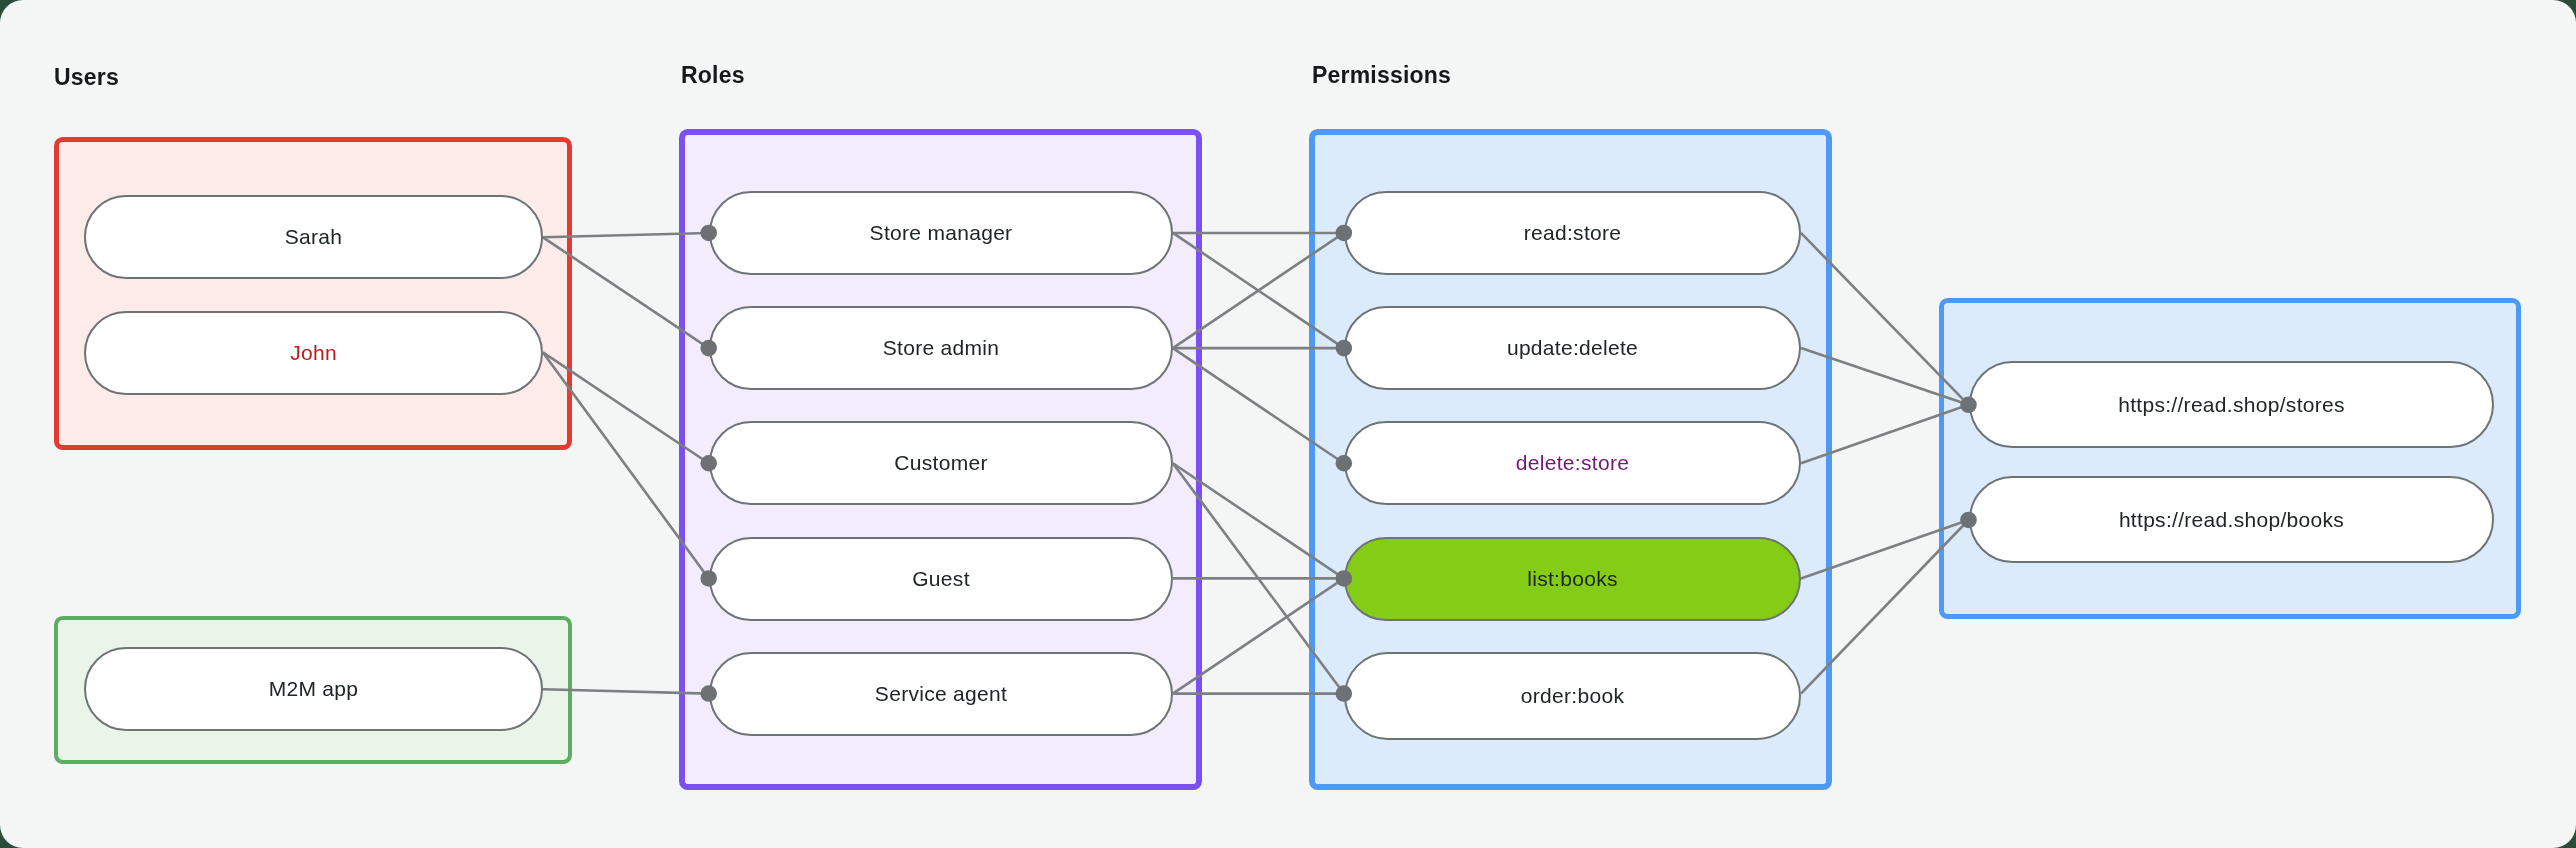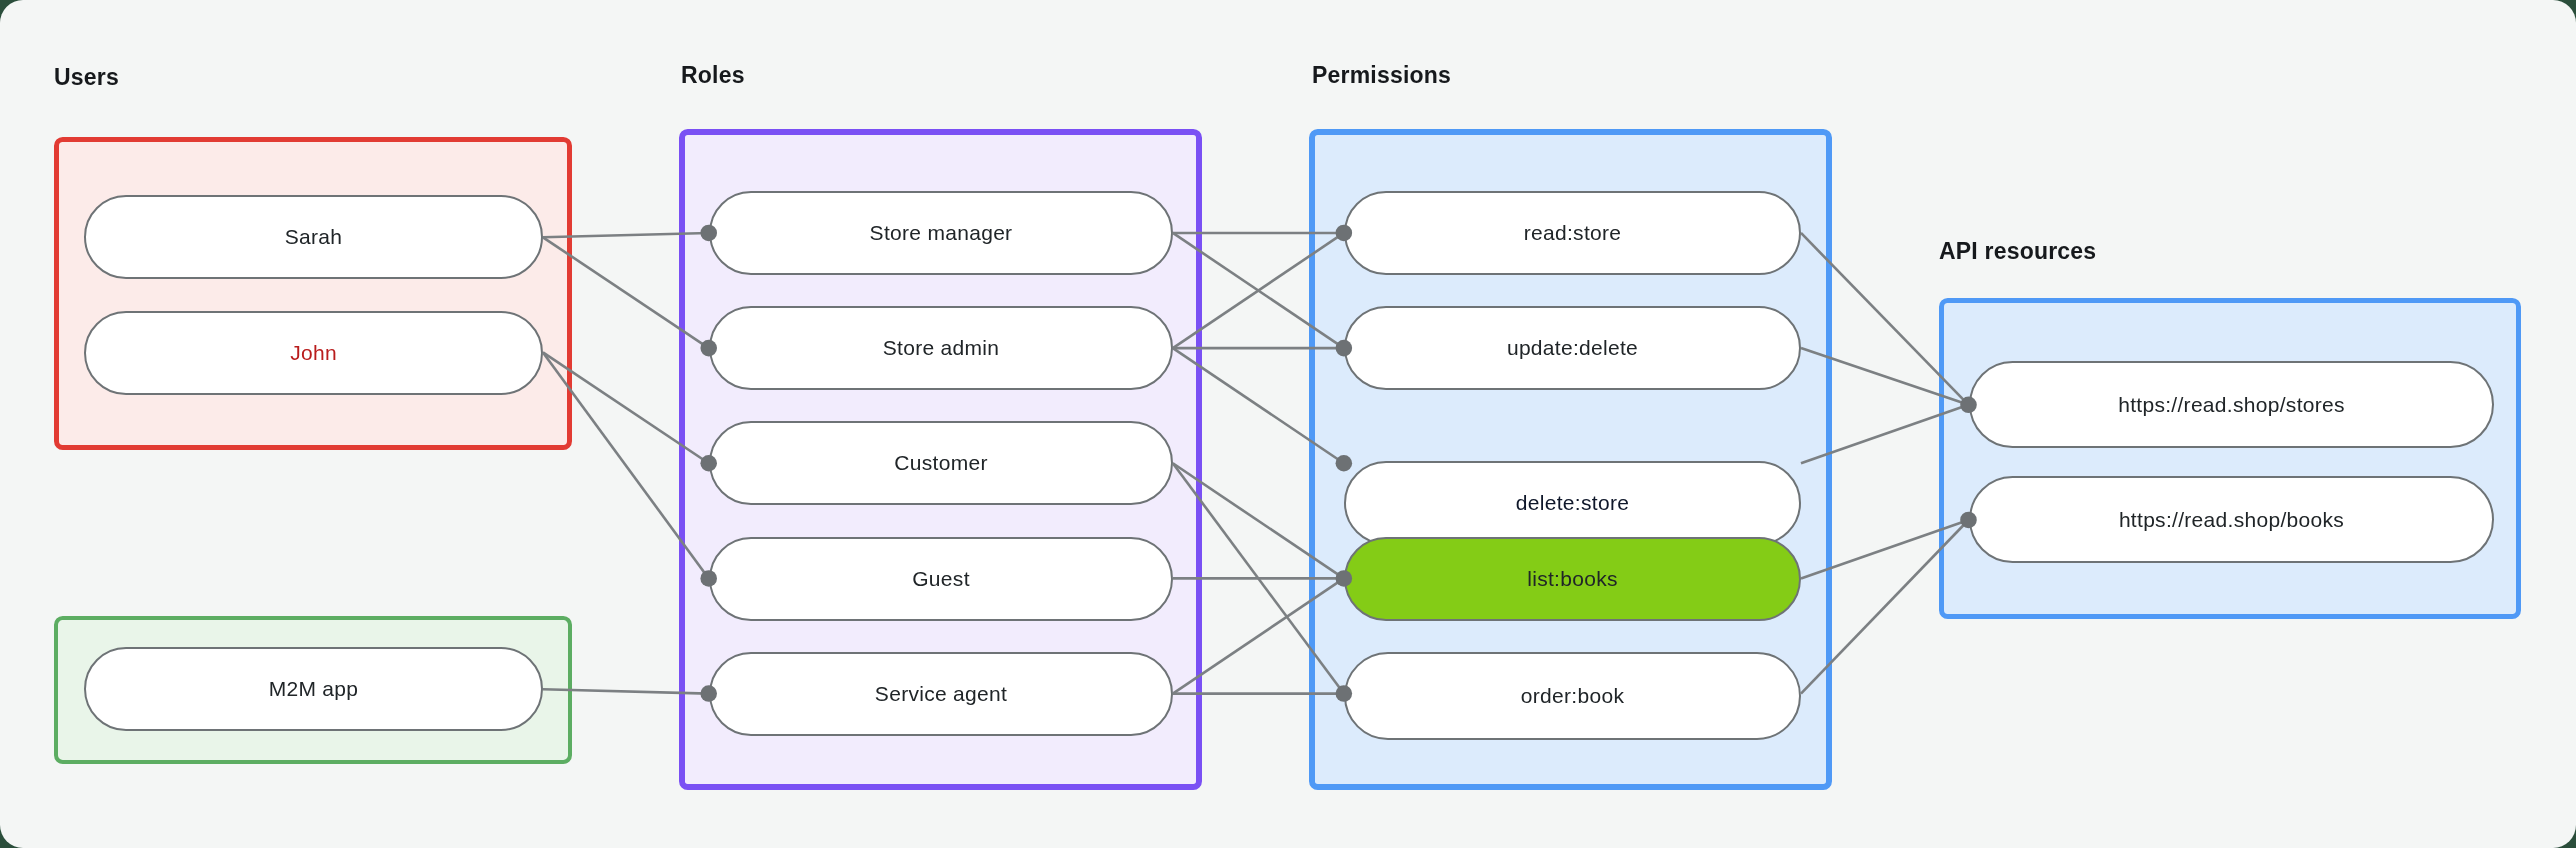--- a/index.html
+++ b/index.html
@@ -77,34 +77,33 @@
 
     <div class="group-box" style="left: 54px; top: 137px; width: 508px; height: 303px; border-width: 5.2px; border-color: rgb(226, 59, 51); background: rgb(252, 235, 233);"></div>
     <div class="group-box" style="left: 54px; top: 616px; width: 510px; height: 140px; border-width: 4.4px; border-color: rgb(92, 173, 98); background: rgb(233, 245, 233);"></div>
     <div class="group-box" style="left: 679px; top: 129px; width: 511px; height: 649px; border-width: 6.1px; border-color: rgb(122, 80, 244); background: rgb(242, 236, 253);"></div>
     <div class="group-box" style="left: 1309px; top: 129px; width: 511px; height: 649px; border-width: 6.1px; border-color: rgb(79, 153, 246); background: rgb(220, 235, 252);"></div>
     <div class="group-box" style="left: 1939px; top: 298px; width: 572px; height: 311px; border-width: 5.2px; border-color: rgb(79, 153, 246); background: rgb(220, 235, 252);"></div>
 
     <h2 class="hd h-users">Users</h2>
     <h2 class="hd h-roles">Roles</h2>
     <h2 class="hd h-permissions">Permissions</h2>
-    <h2 class="hd h-api">API resources</h2>
 
     <div id="node-layer">
         <div class="pill" style="left: 84px; top: 195px; width: 459px; height: 84px; border-color: rgb(110, 115, 118); background: rgb(255, 255, 255); color: rgb(32, 37, 40);">Sarah</div>
         <div class="pill" style="left: 84px; top: 311px; width: 459px; height: 84px; border-color: rgb(110, 115, 118); background: rgb(255, 255, 255); color: #b91c1c;">John</div>
         <div class="pill" style="left: 84px; top: 647px; width: 459px; height: 84px; border-color: rgb(110, 115, 118); background: rgb(255, 255, 255); color: rgb(32, 37, 40);">M2M app</div>
         <div class="pill" style="left: 709px; top: 191px; width: 464px; height: 84px; border-color: rgb(110, 115, 118); background: rgb(255, 255, 255); color: rgb(32, 37, 40);">Store manager</div>
         <div class="pill" style="left: 709px; top: 306px; width: 464px; height: 84px; border-color: rgb(110, 115, 118); background: rgb(255, 255, 255); color: rgb(32, 37, 40);">Store admin</div>
         <div class="pill" style="left: 709px; top: 421px; width: 464px; height: 84px; border-color: rgb(110, 115, 118); background: rgb(255, 255, 255); color: rgb(32, 37, 40);">Customer</div>
         <div class="pill" style="left: 709px; top: 537px; width: 464px; height: 84px; border-color: rgb(110, 115, 118); background: rgb(255, 255, 255); color: rgb(32, 37, 40);">Guest</div>
         <div class="pill" style="left: 709px; top: 652px; width: 464px; height: 84px; border-color: rgb(110, 115, 118); background: rgb(255, 255, 255); color: rgb(32, 37, 40);">Service agent</div>
         <div class="pill" style="left: 1344px; top: 191px; width: 457px; height: 84px; border-color: rgb(110, 115, 118); background: rgb(255, 255, 255); color: rgb(32, 37, 40);">read:store</div>
         <div class="pill" style="left: 1344px; top: 306px; width: 457px; height: 84px; border-color: rgb(110, 115, 118); background: rgb(255, 255, 255); color: rgb(32, 37, 40);">update:delete</div>
-        <div class="pill" style="left: 1344px; top: 421px; width: 457px; height: 84px; border-color: rgb(110, 115, 118); background: rgb(255, 255, 255); color: #0f172a; margin-top: 40px;">delete:store</div>
+        <div class="pill" style="left: 1344px; top: 421px; width: 457px; height: 84px; border-color: rgb(110, 115, 118); background: rgb(255, 255, 255); color: #701a75;">delete:store</div>
         <div class="pill" style="left: 1344px; top: 537px; width: 457px; height: 84px; border-color: rgb(110, 115, 118); background: #84cc16; color: rgb(32, 37, 40);">list:books</div>
         <div class="pill" style="left: 1344px; top: 652px; width: 457px; height: 88px; border-color: rgb(110, 115, 118); background: rgb(255, 255, 255); color: rgb(32, 37, 40);">order:book</div>
         <div class="pill" style="left: 1969px; top: 361px; width: 525px; height: 87px; border-color: rgb(110, 115, 118); background: rgb(255, 255, 255); color: rgb(32, 37, 40);">https://read.shop/stores</div>
         <div class="pill" style="left: 1969px; top: 476px; width: 525px; height: 87px; border-color: rgb(110, 115, 118); background: rgb(255, 255, 255); color: rgb(32, 37, 40);">https://read.shop/books</div>
       </div>
 
     <svg id="edge-layer" viewBox="0 0 2952 972">
         <line x1="622" y1="272" x2="812" y2="267" stroke="#7c8083" stroke-width="3"></line>
         <line x1="622" y1="272" x2="812" y2="399" stroke="#7c8083" stroke-width="3"></line>
         <line x1="622" y1="404" x2="812" y2="531" stroke="#7c8083" stroke-width="3"></line>

